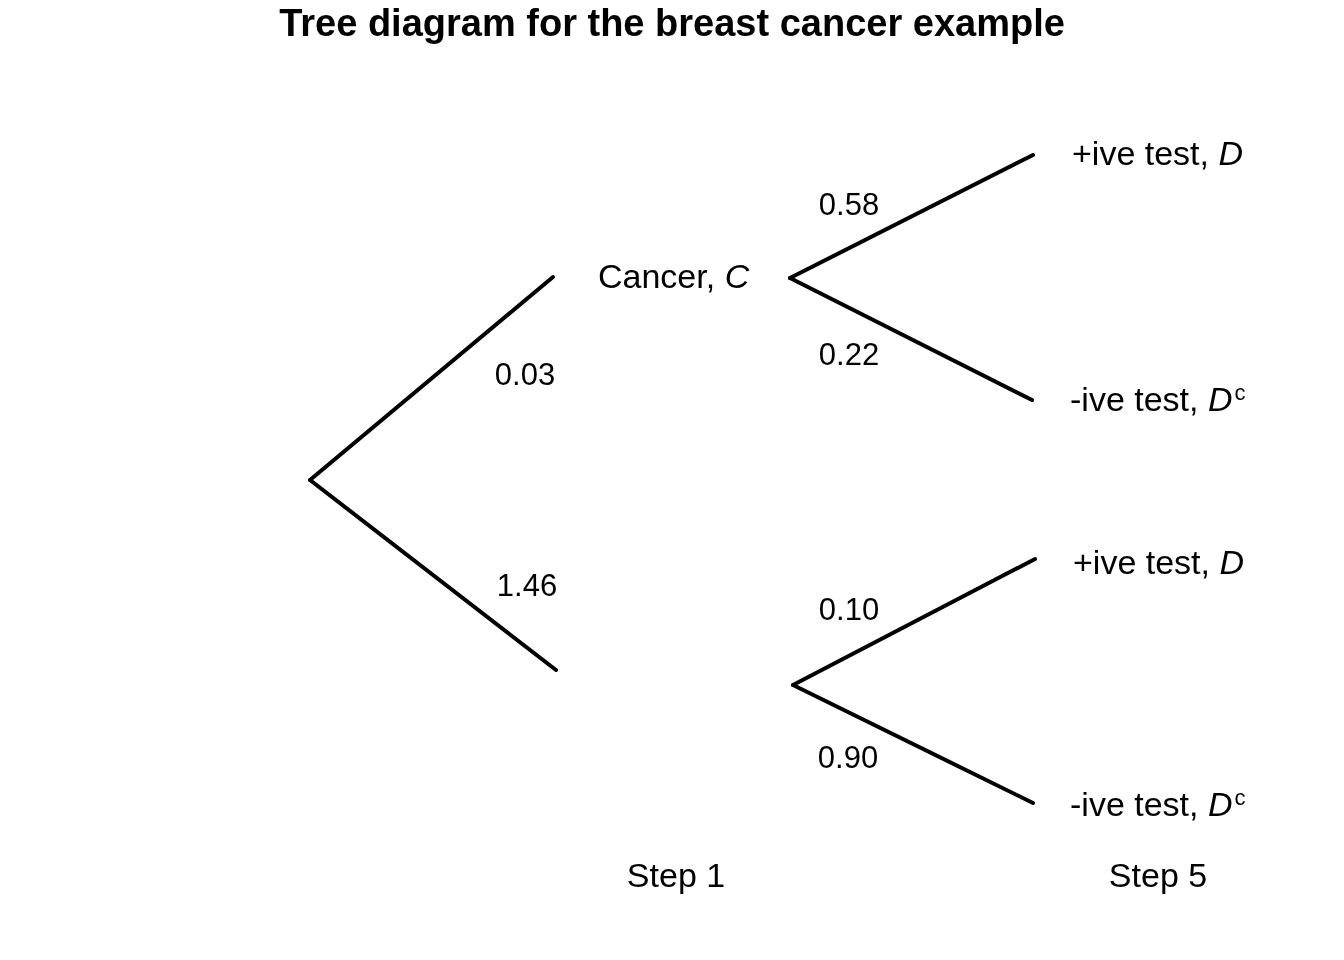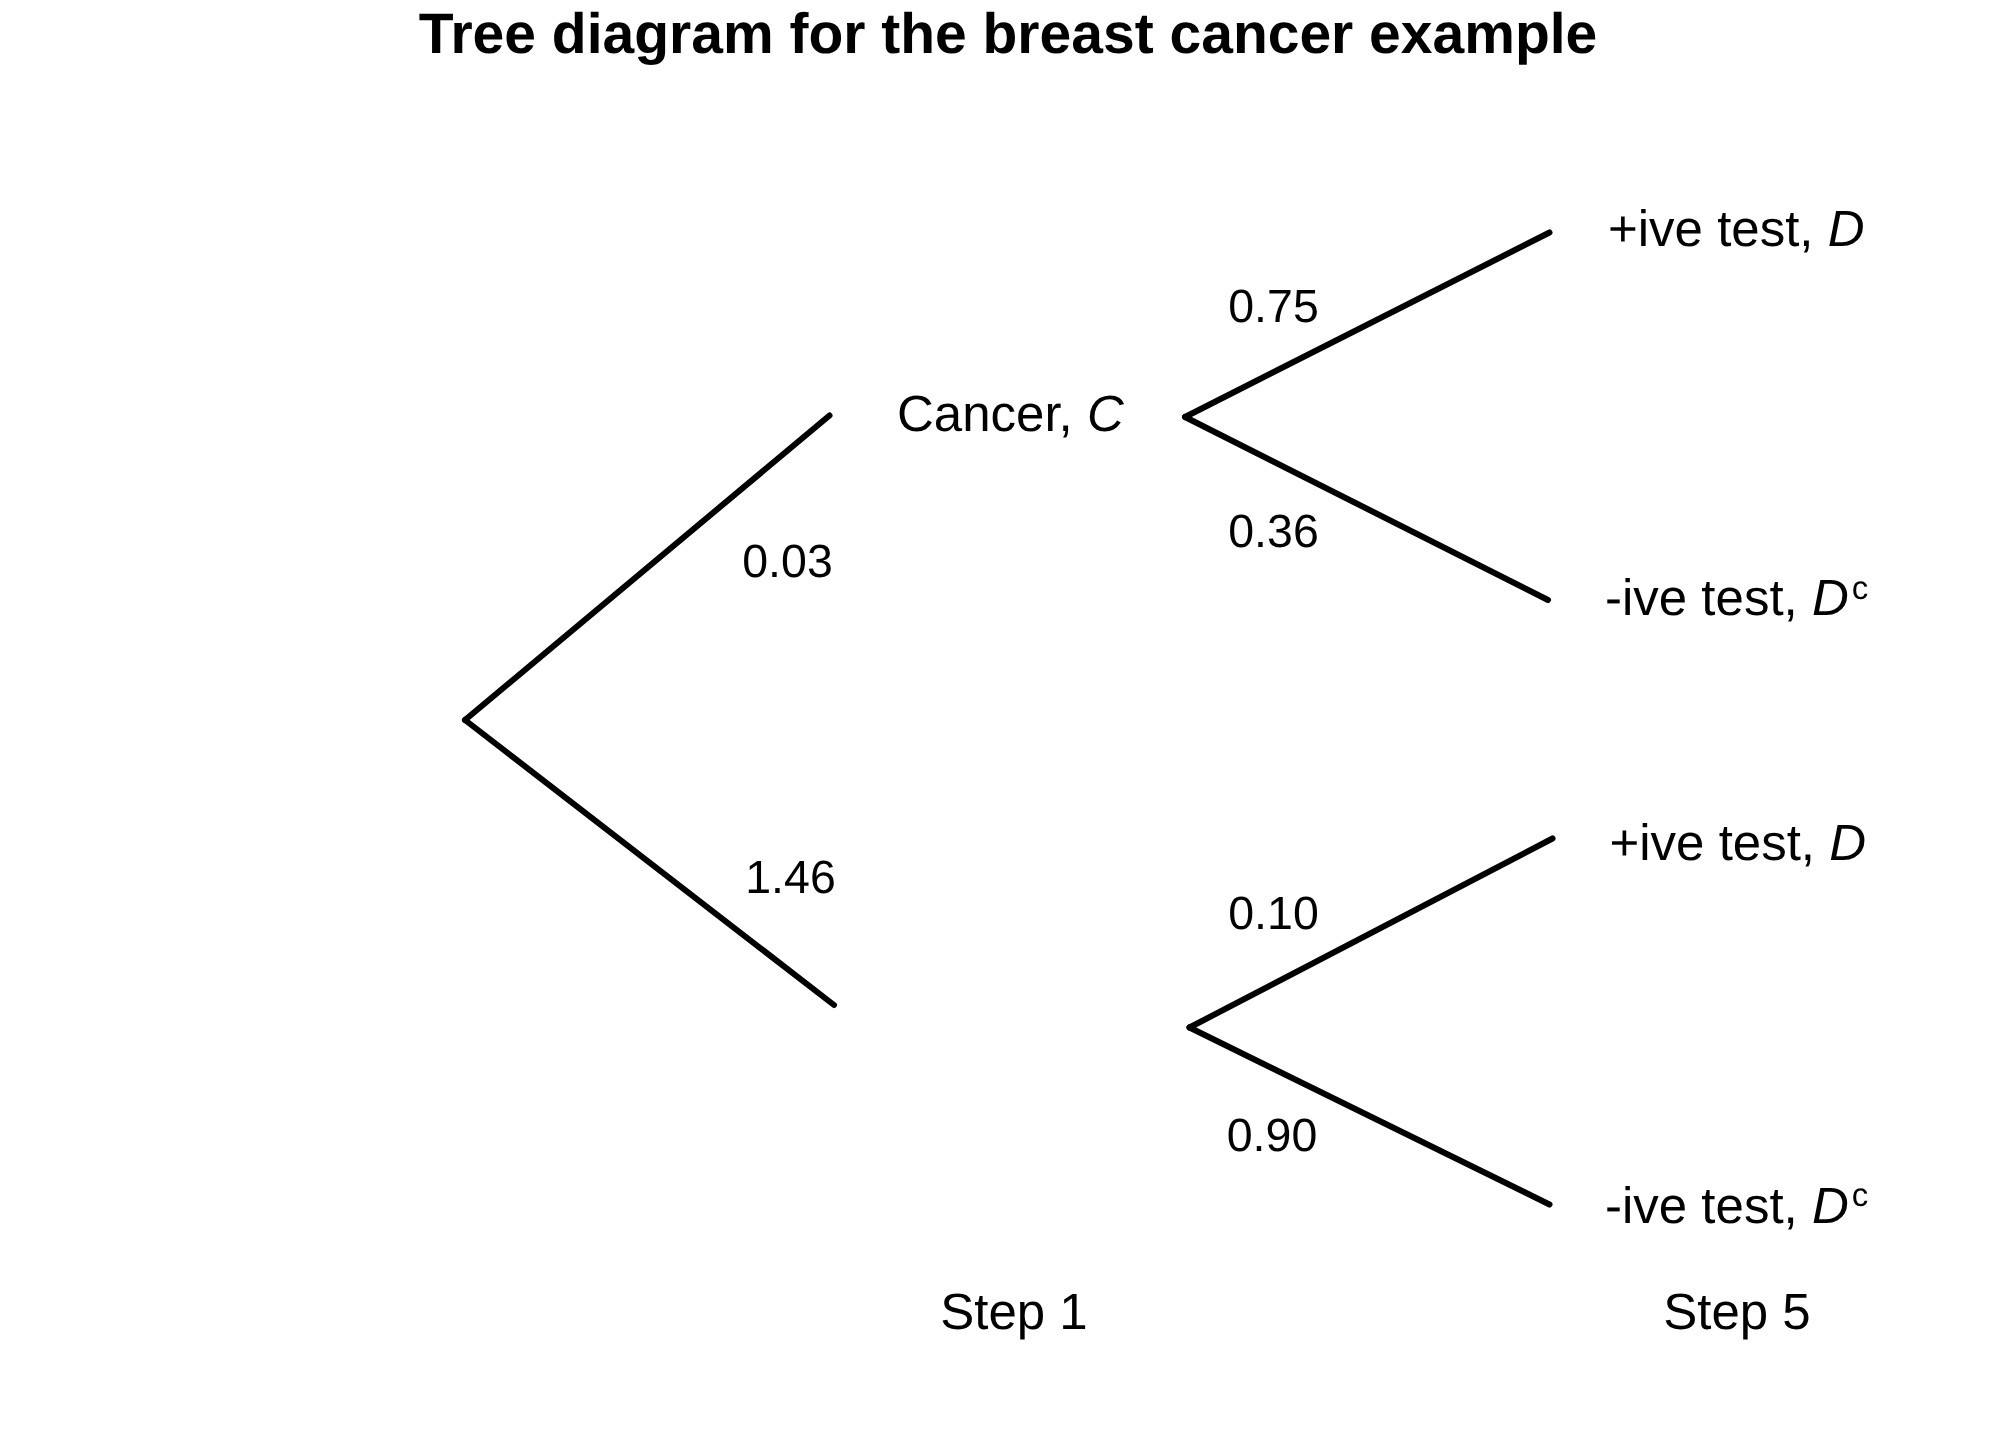--- a/index.html
+++ b/index.html
@@ -100,23 +100,23 @@
   </div>
 
   <div class="lbl v-center" style="left:1070px; top:804px;">
     <span>-ive test, </span><span class="sym">D</span><span class="sup">c</span>
   </div>
 
   <div class="lbl prob centered" style="left:525px; top:374px;">0.03</div>
 
   <div class="lbl prob centered" style="left:527px; top:585px;">1.46</div>
 
-  <div class="lbl prob centered" style="left:849px; top:204px;">0.75</div>
+  <div class="lbl prob centered" style="left:849px; top:204px;">0.58</div>
 
-  <div class="lbl prob centered" style="left:849px; top:354px;">0.36</div>
+  <div class="lbl prob centered" style="left:849px; top:354px;">0.22</div>
 
   <div class="lbl prob centered" style="left:849px; top:609px;">0.10</div>
 
   <div class="lbl prob centered" style="left:848px; top:757px;">0.90</div>
 
   <div class="lbl step centered" style="left:676px; top:875px;">Step 1</div>
 
   <div class="lbl step centered" style="left:1158px; top:875px;">Step 5</div>
 
 </div>

